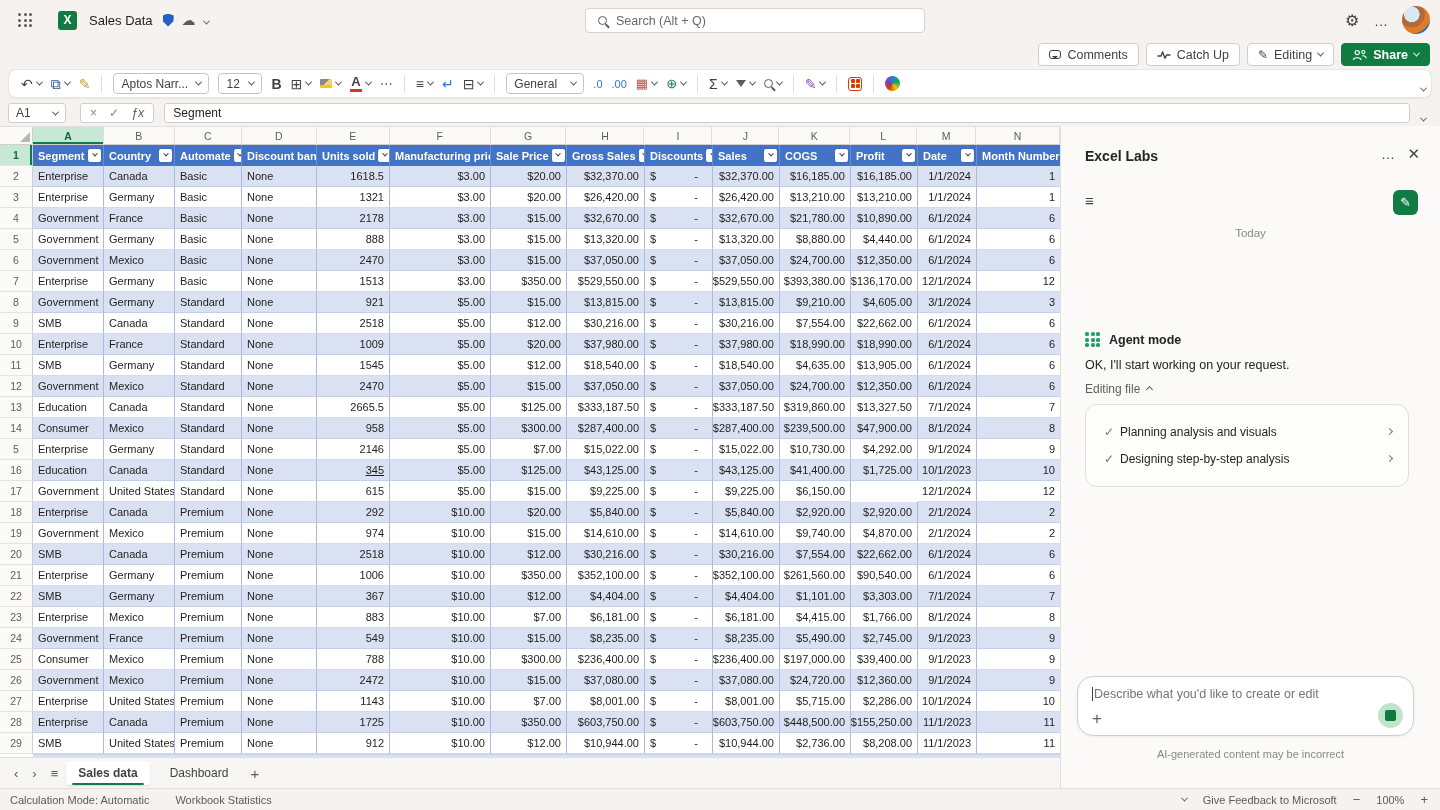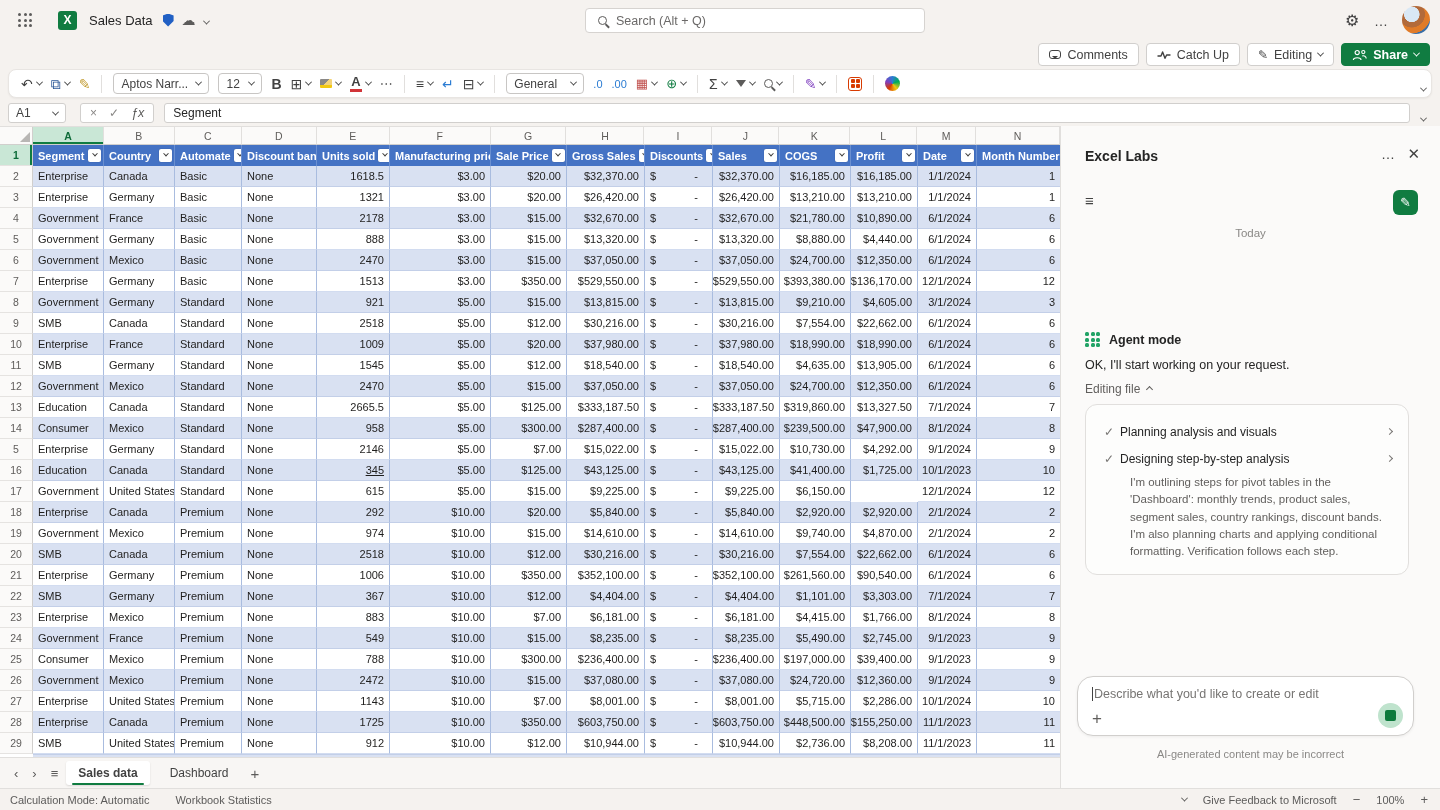--- a/index.html
+++ b/index.html
@@ -988,21 +988,20 @@
       <div class="taskrow">
         <span class="tick">✓</span>
         <span class="tlabel">Planning analysis and visuals</span>
         <i class="chev tchevr r"></i>
       </div>
       <div class="taskrow">
         <span class="tick">✓</span>
         <span class="tlabel">Designing step-by-step analysis</span>
         <i class="chev tchevr r"></i>
       </div>
-      <div class="tdetail">I'm outlining steps for pivot tables in the 'Dashboard': monthly trends, product sales, segment sales, country rankings, discount bands. I'm also planning charts and applying conditional formatting. Verification follows each step.</div>
     </div>
   <div class="pinput">
     <div class="phold">Describe what you'd like to create or edit</div>
     <div class="pplus">+</div>
     <div class="stopbtn">
         <i></i>
       </div>
   </div>
   <div class="pdisc">AI-generated content may be incorrect</div>
 </div>

